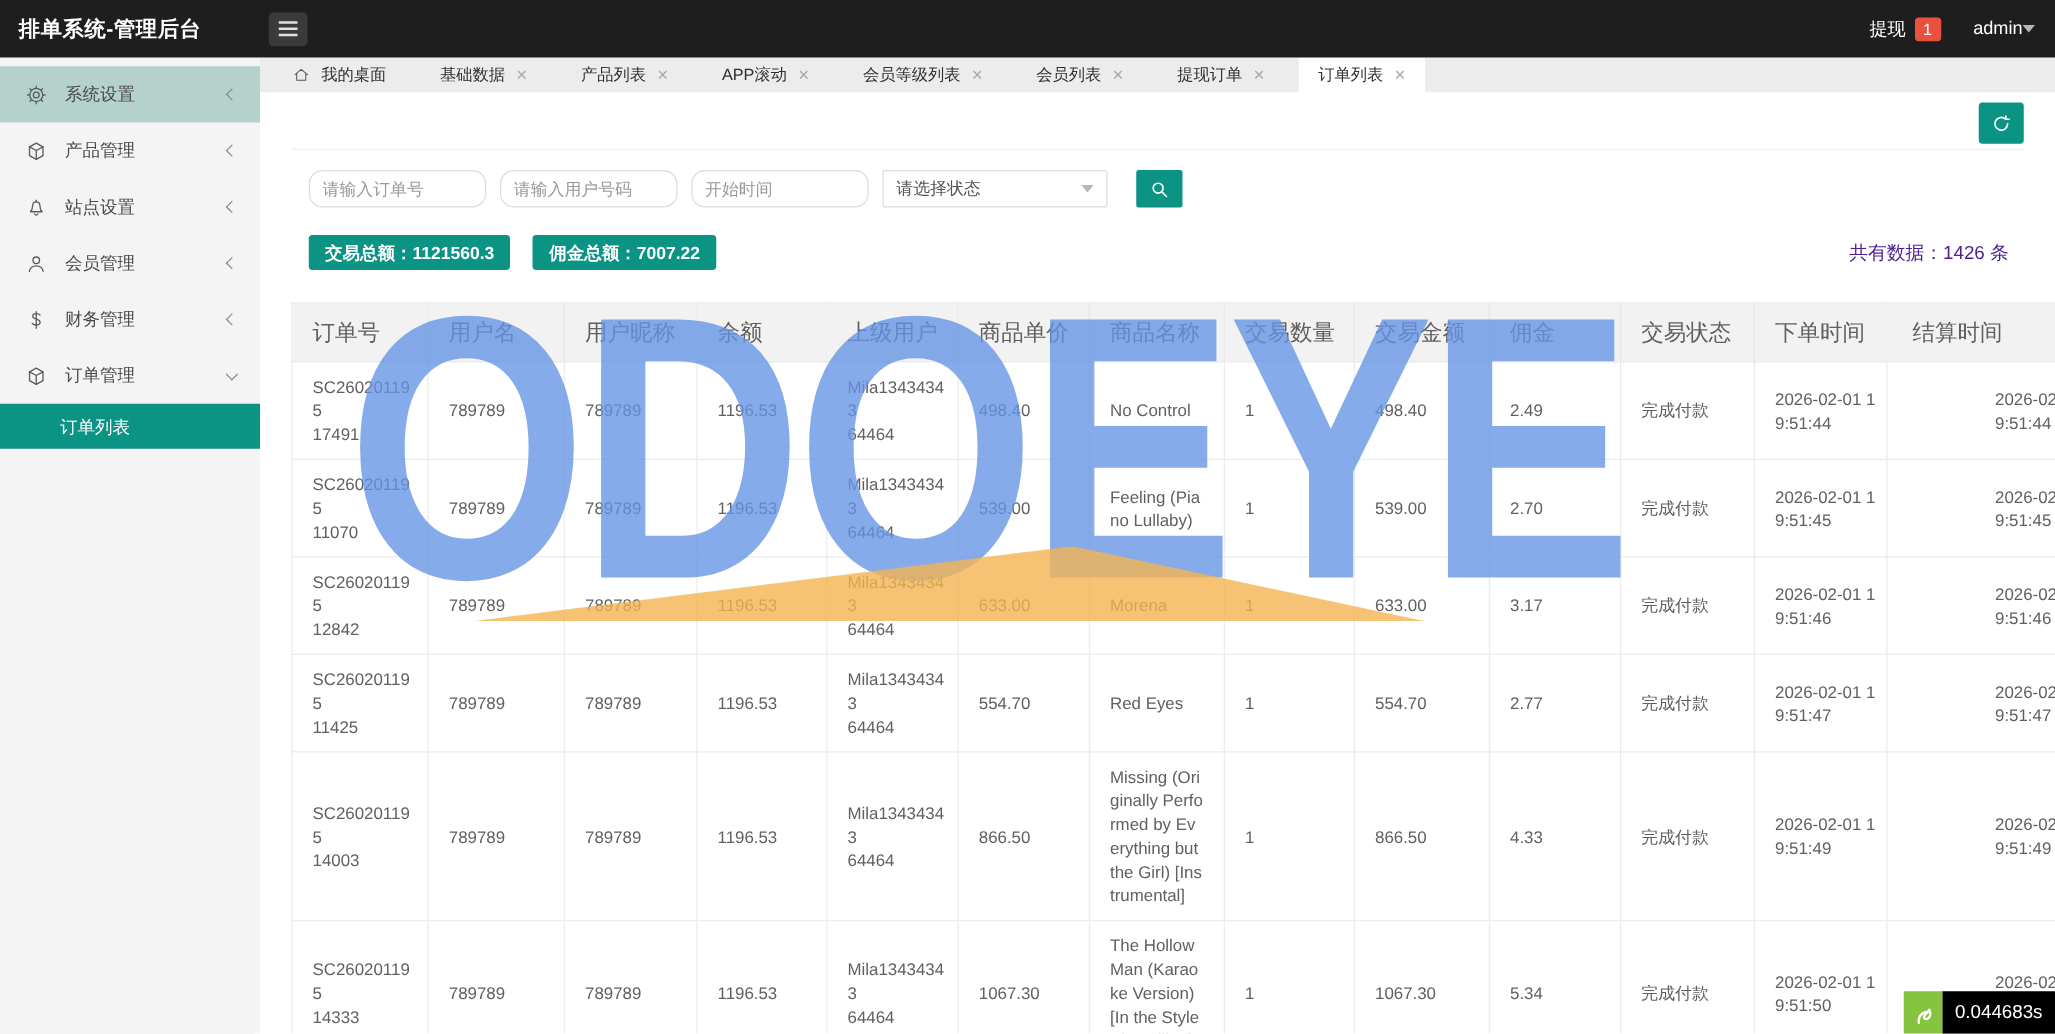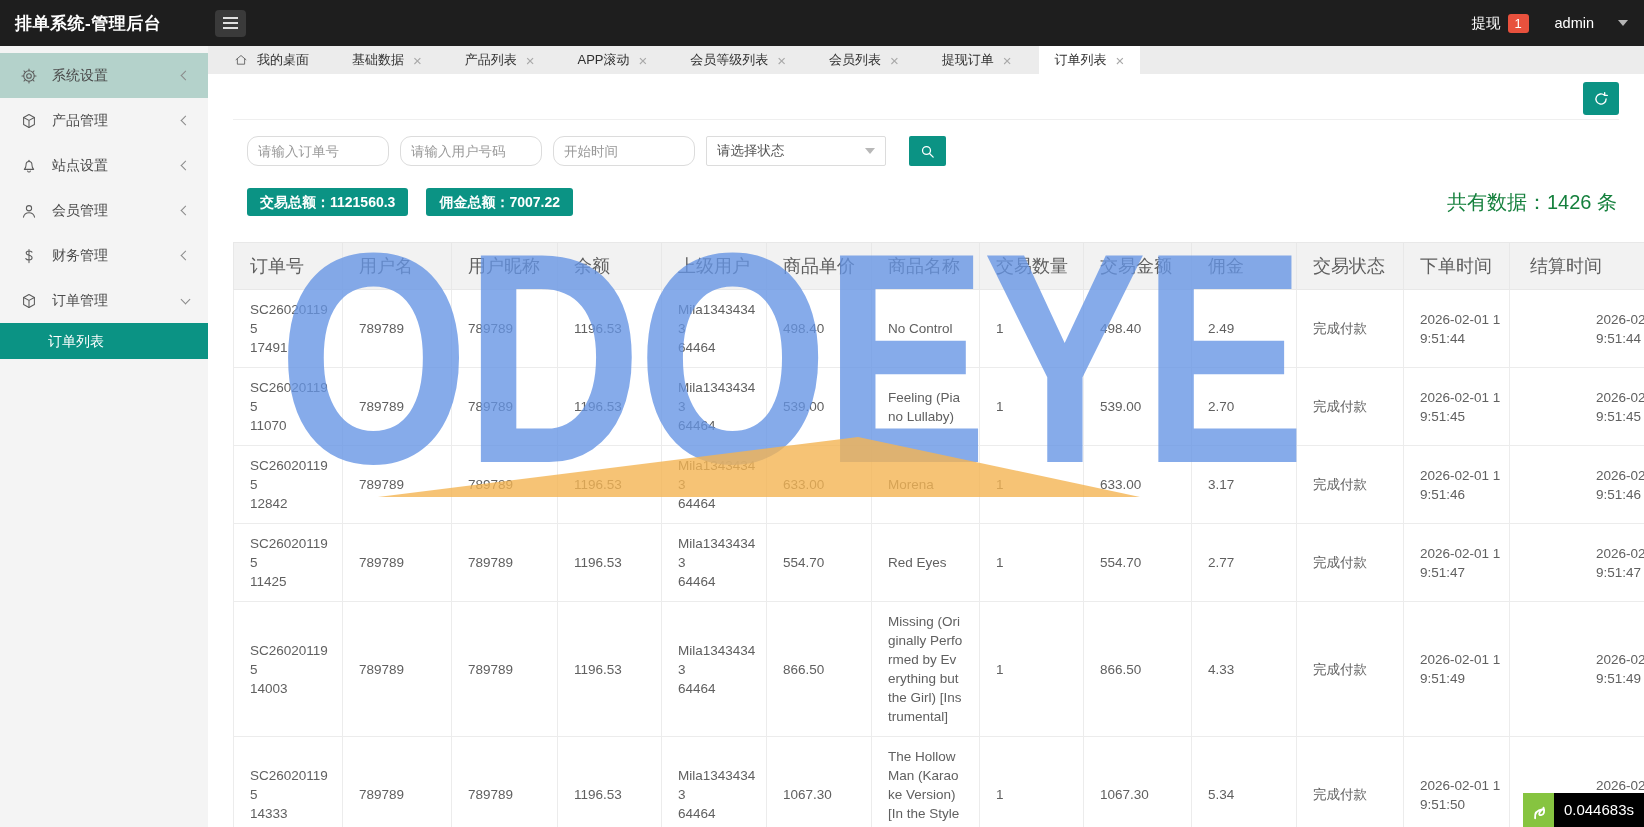--- a/index.html
+++ b/index.html
@@ -11,21 +11,21 @@
   .topbar { height:46px; background:#1e1e1e; display:flex; align-items:center; color:#fff; position:relative; z-index:10; }
   .topbar-title { font-size:17px; font-weight:bold; margin-left:15px; letter-spacing:.5px; }
   .hamburger { width:31px; height:27px; background:#3a3a3a; border:none; border-radius:4px; margin-left:54px;
     display:flex; flex-direction:column; justify-content:center; align-items:center; gap:3px; cursor:pointer; }
   .hamburger .bar { width:15px; height:2px; background:#e0e0e0; }
   .topbar-right { margin-left:auto; margin-right:16px; display:flex; align-items:center; gap:26px; }
   .withdraw { display:flex; align-items:center; gap:7px; cursor:pointer; }
   .withdraw-label { font-size:14.5px; color:#fff; }
   .badge { background:#e8513d; color:#fff; font-size:13px; min-width:21px; height:19px; line-height:19px;
     text-align:center; border-radius:3px; padding:0 4px; }
-  .user { display:flex; align-items:center; gap:24px; cursor:pointer; font-size:14.5px; }
+  .user { display:flex; align-items:center; gap:0; cursor:pointer; font-size:14.5px; }
   .caret-down { width:0; height:0; border-left:5px solid transparent; border-right:5px solid transparent;
     border-top:6px solid #b5b5b5; }
 
   
   .sidebar { position:absolute; left:0; top:46px; width:208px; bottom:0; background:#f4f4f4; padding-top:7px; z-index:9; }
   .side-item { height:45px; display:flex; align-items:center; padding:0 19px 0 20px; color:#4a4a4a;
     font-size:14px; cursor:pointer; }
   .side-item.highlight { background:#b4d2cb; }
   .side-item .icon { width:18px; height:18px; margin-right:14px; color:#5c5c5c; flex:none; }
   .side-label { flex:1; }
@@ -58,21 +58,21 @@
     align-items:center; padding:0 10px; cursor:pointer; background:#fff; }
   .sel-text { flex:1; font-size:13.5px; color:#555; }
   .sel-caret { border-top-color:#b8b8b8; }
   .btn-search { width:37px; height:30px; background:#0b9384; border:none; border-radius:2px; cursor:pointer;
     display:flex; align-items:center; justify-content:center; color:#fff; margin-left:12px; }
   .btn-search .icon { width:17px; height:17px; }
 
   .stats-row { display:flex; align-items:center; margin-top:22px; margin-left:14px; }
   .stat-badge { background:#0b9384; color:#fff; font-size:14px; font-weight:bold; height:28px; line-height:28px;
     padding:0 13px; border-radius:3px; margin-right:18px; }
-  .total-count { margin-left:auto; font-size:20px; color:#15803d; margin-right:2px; }
+  .total-count { margin-left:auto; font-size:15px; color:#4c1d95; margin-right:12px; }
 
   
   .table-wrap { margin-top:26px; }
   table { border-collapse:collapse; table-layout:fixed; width:1526px; }
   col.c0{width:109px} col.c1{width:109px} col.c2{width:106px} col.c3{width:104px} col.c4{width:105px}
   col.c5{width:105px} col.c6{width:108px} col.c7{width:104px} col.c8{width:108px} col.c9{width:105px}
   col.c10{width:107px} col.c11{width:106px} col.c12{width:250px}
   th { background:#f2f2f2; font-weight:normal; color:#5f5f5f; font-size:18px; text-align:left;
     padding:11px 6px 11px 16px; border:1px solid #e8e8e8; white-space:nowrap; overflow:hidden; }
   th.col-12 { padding-left:20px; }

